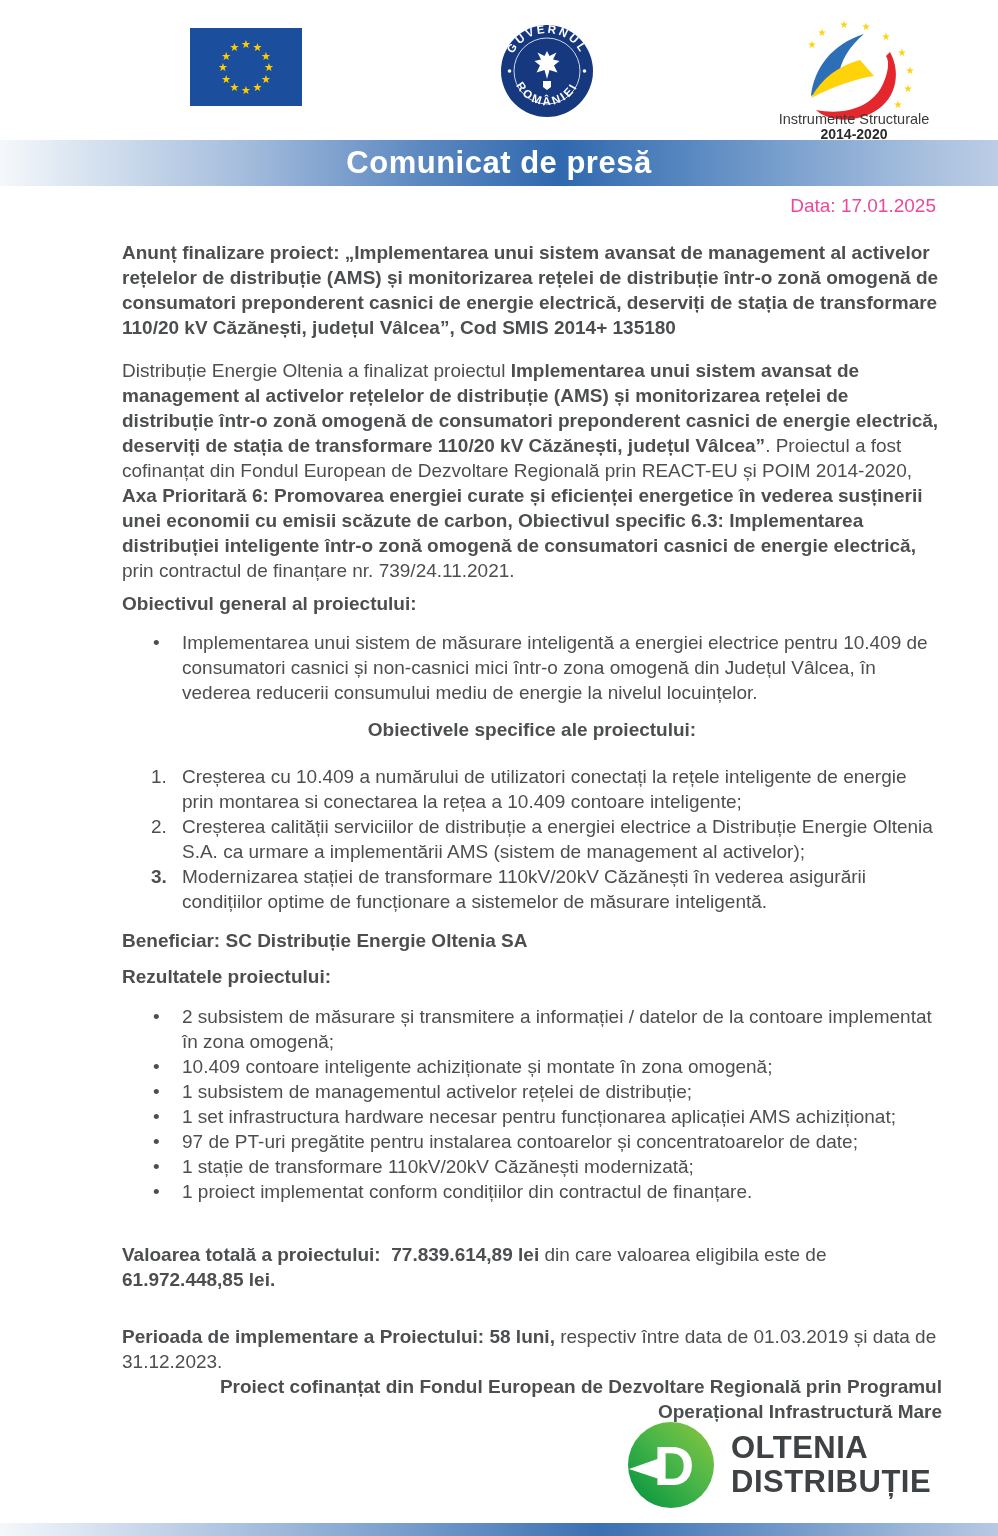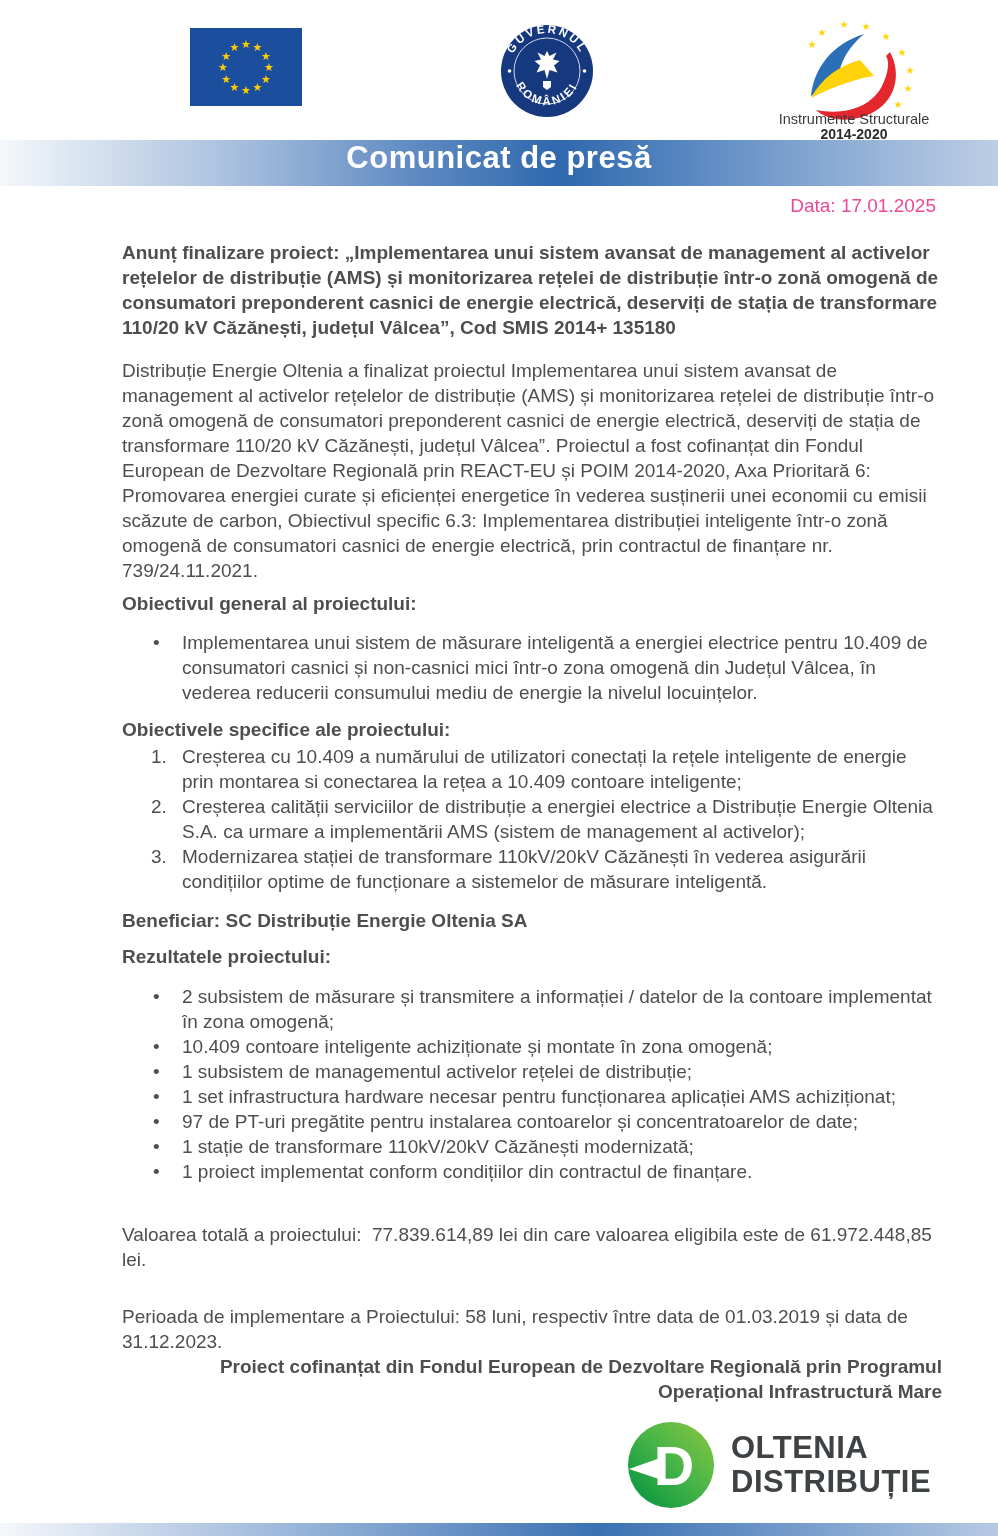--- a/index.html
+++ b/index.html
@@ -12,40 +12,40 @@
     overflow:hidden;
   }
   
   .logo-eu{position:absolute;left:190px;top:28px;width:112px;height:78px;}
   .logo-gov{position:absolute;left:500px;top:24px;width:94px;height:94px;}
   .logo-struct{position:absolute;left:772px;top:16px;width:166px;height:126px;}
   
   .banner{
     position:absolute;left:0;top:140px;width:998px;height:46px;
     background:linear-gradient(90deg,#f5f8fb 0%,#dde7f2 7%,#a6bedd 24%,#5d89c1 42%,#2f68ae 56%,#5585bf 68%,#85a8d2 82%,#a9c0de 93%,#bccde5 100%);
-    display:flex;justify-content:center;
+    display:flex;align-items:center;justify-content:center;
   }
   .banner-title{
     color:#ffffff;font-size:31px;font-weight:bold;letter-spacing:.5px;
   }
   .date-line{
     position:absolute;top:195px;right:62px;
     font-size:19px;color:#ec4899;
   }
   
   .content{
     position:absolute;left:122px;top:240px;width:820px;
     font-size:19px;line-height:25px;
   }
-  .b{font-weight:normal;}
+  .b{font-weight:bold;}
   p{margin:0;}
   .para-title{font-weight:bold;margin-bottom:18px;}
   .para-intro{margin-bottom:8px;}
   .sec-heading{font-weight:bold;margin:0 0 14px 0;font-size:19px;line-height:25px;}
-  .sec-heading.h2a{margin-bottom:2px;}
+  .sec-heading.h2a{margin-bottom:22px;text-align:center;}
   .sec-heading.h3a{margin-bottom:15px;margin-top:11px;}
   ul.blist,ol.nlist{list-style:none;margin:0;padding:0;}
   ul.blist{margin-bottom:12px;}
   ul.blist.general{margin-bottom:12px;}
   ol.nlist{margin-bottom:14px;}
   ul.blist li,ol.nlist li{position:relative;padding-left:60px;}
   ul.blist li::before{
     content:"\2022";position:absolute;left:31px;top:0;
   }
   ol.nlist li .num{position:absolute;left:29px;top:0;}

